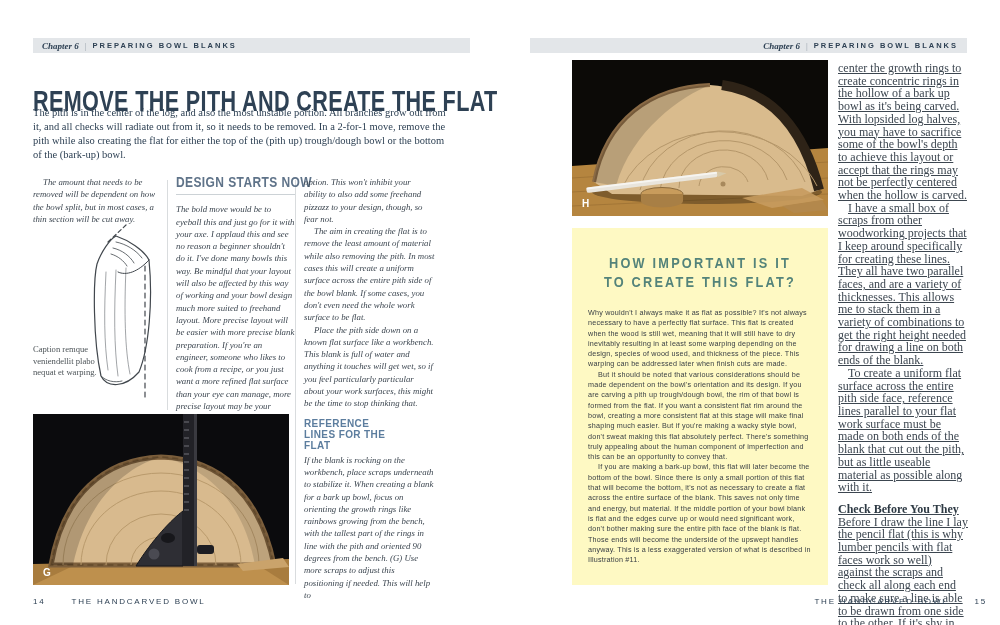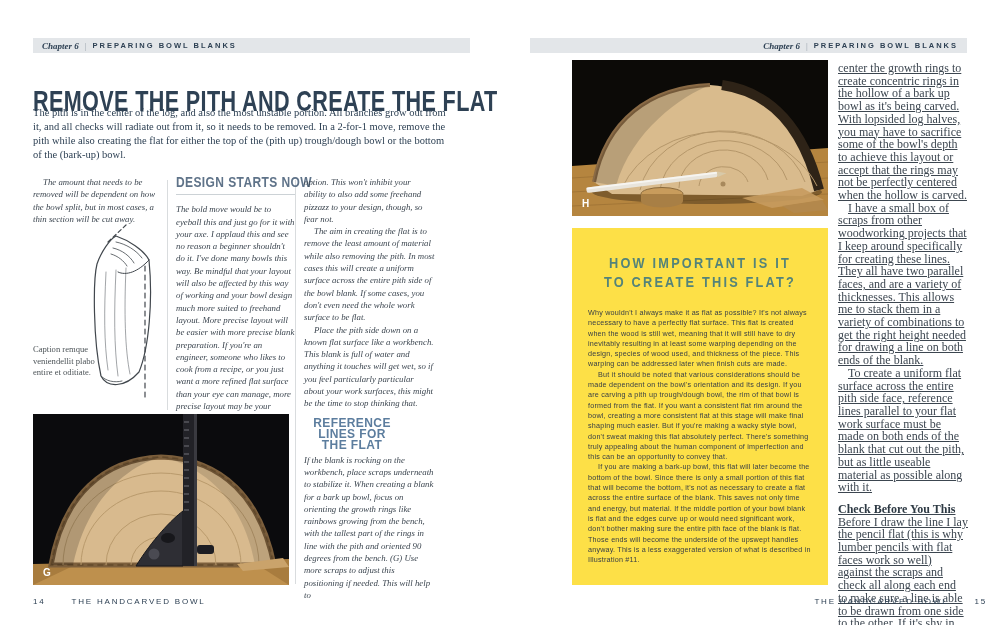--- a/index.html
+++ b/index.html
@@ -43,39 +43,39 @@
   #rule2 { left:295px; top:180px; height:404px; }
 
   #col2-heading {
     margin:0; font-family:"Liberation Sans",sans-serif; font-weight:bold; font-size:15px;
     color:#5f7389; white-space:nowrap; letter-spacing:0.5px;
     transform:scaleX(0.8); transform-origin:left top;
   }
   .h3rule { height:1px; background:#ccd2d6; margin:6px 0 8px; }
 
   .subhead3 {
-    font-family:"Liberation Sans",sans-serif; font-weight:bold; font-size:12px;
-    color:#5c7d9e; letter-spacing:0.4px; line-height:11px; width:96px; margin:8px 0 3px;text-align:center;
+    font-family:"Liberation Sans",sans-serif; font-weight:bold; font-size:10px;
+    color:#5c7d9e; letter-spacing:0.4px; line-height:11px; width:96px; margin:8px 0 3px;
   }
 
   #illustration { position:absolute; left:68px; top:220px; }
   #caption {
     position:absolute; left:33px; top:344px; width:80px;
     font-size:8.6px; line-height:11.5px; color:#4d5458;
   }
 
   .photo { position:absolute; display:block; }
   #photo-g { left:33px; top:414px; }
   #photo-h { left:572px; top:60px; }
   .photo-label-text { font-family:"Liberation Sans",sans-serif; font-weight:bold; }
 
   
   #side-box {
     position:absolute; left:572px; top:228px; width:256px; height:357px;
-    background:#fde047; box-sizing:border-box; padding:14px 16px; overflow:hidden;
+    background:#fef9c3; box-sizing:border-box; padding:14px 16px; overflow:hidden;
   }
   #box-title {
     text-align:center; font-family:"Liberation Sans",sans-serif; font-weight:bold;
     font-size:14.5px; line-height:19px; color:#53837a; letter-spacing:2.5px;
     margin:12px 0 16px; transform:scaleX(0.88); transform-origin:center top;
   }
   #side-box p {
     margin:0; font-family:"Liberation Sans",sans-serif; font-size:7.2px;
     line-height:10.3px; color:#3a4045; letter-spacing:0.2px;
   }
@@ -126,21 +126,21 @@
       <path d="M48,22 C58,24 68,30 74,38" stroke-width="0.8"></path>
       <path d="M45,28 C54,30 62,36 66,43" stroke-width="0.8"></path>
       <path d="M43,34 C50,36 56,41 59,46" stroke-width="0.8"></path>
       <path d="M38,52 C36,92 36,122 40,150" stroke-width="0.7" opacity="0.7"></path>
       <path d="M48,50 C46,92 46,126 50,156" stroke-width="0.7" opacity="0.7"></path>
       <path d="M58,48 C56,92 57,130 62,154" stroke-width="0.7" opacity="0.7"></path>
       <path d="M77,46 L77,178" stroke-dasharray="5,4"></path>
       <path d="M33,156 C38,161 46,163 54,161" stroke-width="0.8"></path>
     </g>
   </svg>
-  <div id="caption">Caption remque veniendellit plabo entire et oditiate.</div>
+  <div id="caption">Caption remque veniendellit plabo nequat et warping.</div>
 
   <div class="vrule" id="rule1"></div>
   <div class="vrule" id="rule2"></div>
 
   <div class="col" id="col2">
     <h3 id="col2-heading">DESIGN STARTS NOW</h3>
     <div class="h3rule"></div>
     <p>The bold move would be to eyeball this and just go for it with your axe. I applaud this and see no reason a beginner shouldn't do it. I've done many bowls this way. Be mindful that your layout will also be affected by this way of working and your bowl design much more suited to freehand layout. More precise layout will be easier with more precise blank preparation. If you're an engineer, someone who likes to cook from a recipe, or you just want a more refined flat surface than your eye can manage, more precise layout may be your</p>
   </div>
 
@@ -230,21 +230,21 @@
     </div>
     <p>Why wouldn't I always make it as flat as possible? It's not always necessary to have a perfectly flat surface. This flat is created when the wood is still wet, meaning that it will still have to dry inevitably resulting in at least some warping depending on the design, species of wood used, and thickness of the piece. This warping can be addressed later when finish cuts are made.</p>
     <p class="ind">But it should be noted that various considerations should be made dependent on the bowl's orientation and its design. If you are carving a pith up trough/dough bowl, the rim of that bowl is formed from the flat. If you want a consistent flat rim around the bowl, creating a more consistent flat at this stage will make final shaping much easier. But if you're making a wacky style bowl, don't sweat making this flat absolutely perfect. There's something truly appealing about the human component of imperfection and this can be an opportunity to convey that.</p>
     <p class="ind">If you are making a bark-up bowl, this flat will later become the bottom of the bowl. Since there is only a small portion of this flat that will become the bottom, it's not as necessary to create a flat across the entire surface of the blank. This saves not only time and energy, but material. If the middle portion of your bowl blank is flat and the edges curve up or would need significant work, don't bother making sure the entire pith face of the blank is flat. Those ends will become the underside of the upswept handles anyway. This is a less exaggerated version of what is described in Illustration #11.</p>
   </div>
 
   <div id="colR">
     <p>center the growth rings to create concentric rings in the hollow of a bark up bowl as it's being carved. With lopsided log halves, you may have to sacrifice some of the bowl's depth to achieve this layout or accept that the rings may not be perfectly centered when the hollow is carved.</p>
     <p class="ind">I have a small box of scraps from other woodworking projects that I keep around specifically for creating these lines. They all have two parallel faces, and are a variety of thicknesses. This allows me to stack them in a variety of combinations to get the right height needed for drawing a line on both ends of the blank.</p>
     <p class="ind">To create a uniform flat surface across the entire pith side face, reference lines parallel to your flat work surface must be made on both ends of the blank that cut out the pith, but as little useable material as possible along with it.</p>
-    <p class="subheadR">Check Before You This</p>
+    <p class="subheadR">Check Before You They</p>
     <p>Before I draw the line I lay the pencil flat (this is why lumber pencils with flat faces work so well) against the scraps and check all along each end to make sure a line is able to be drawn from one side to the other. If it's shy in one spot, I'll find a different combination of scraps to lift the entire jig up just a touch and then draw the line on both ends, or adjust the orientation of the blank so the line will reach from one end to the other. (H)</p>
   </div>
 
   <div class="foot" id="foot-left">
     <span>14</span>
     <span>THE HANDCARVED BOWL</span>
   </div>
   <div class="foot" id="foot-right">
     <span>THE HANDCARVED BOWL</span>
     <span>15</span>

